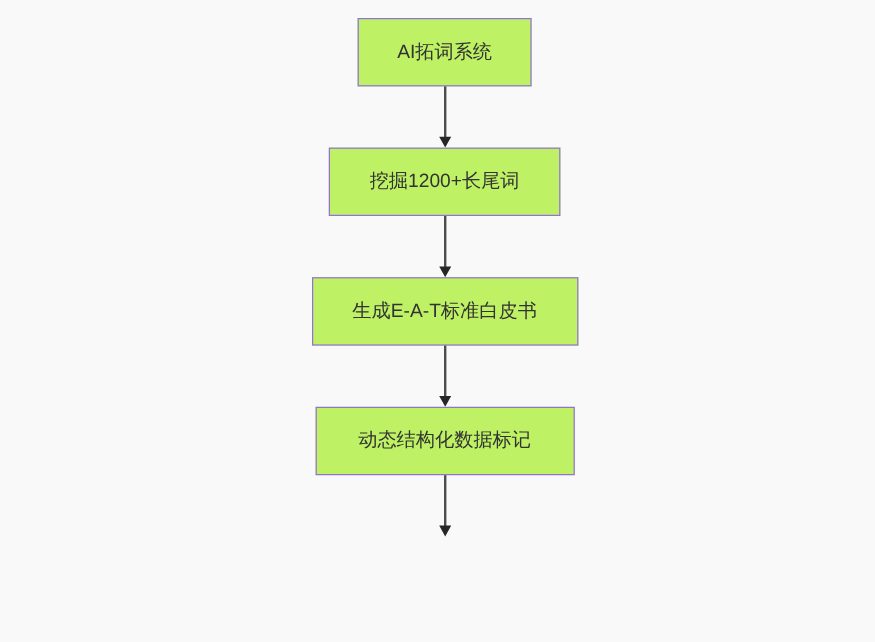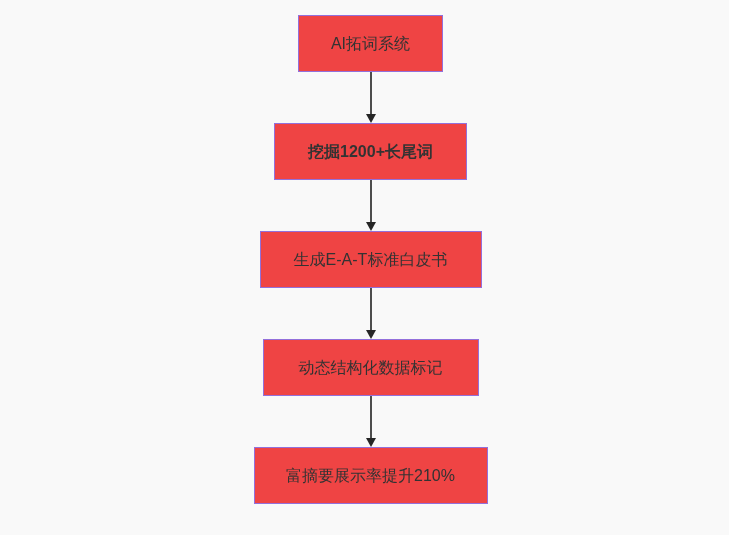--- a/index.html
+++ b/index.html
@@ -19,33 +19,33 @@
     flex-direction: column;
     align-items: center;
     padding-top: 15px;
     box-sizing: border-box;
     
     transform: translateX(6px);
   }
   .node {
     box-sizing: border-box;
     height: 57px;
-    background: #ef4444;
+    background: #bef264;
     border: 1.7px solid #9370DB;
     display: flex;
     align-items: center;
     justify-content: center;
     color: #333333;
     font-size: 16px;
     line-height: 1;
     padding: 0 10px;
     flex: 0 0 auto;
   }
   .node.n1 { min-width: 145px; }
-  .node.n2 { min-width: 193px; font-weight: bold; }
+  .node.n2 { min-width: 193px; }
   .node.n3 { min-width: 222px; }
   .node.n4 { min-width: 216px; justify-content: center; }
   .node.n5 { min-width: 234px; }
   .edge {
     height: 51px;
     width: 12px;
     display: flex;
     flex-direction: column;
     align-items: center;
     flex: 0 0 auto;
@@ -99,17 +99,14 @@
 
   <div class="node n4">
     <span class="label">动态结构化数据标记</span>
   </div>
 
   <div class="edge">
     <div class="line"></div>
     <div class="head"></div>
   </div>
 
-  <div class="node n5">
-    <span class="label">富摘要展示率提升210%</span>
-  </div>
 
 </div>
 
 </body></html>

